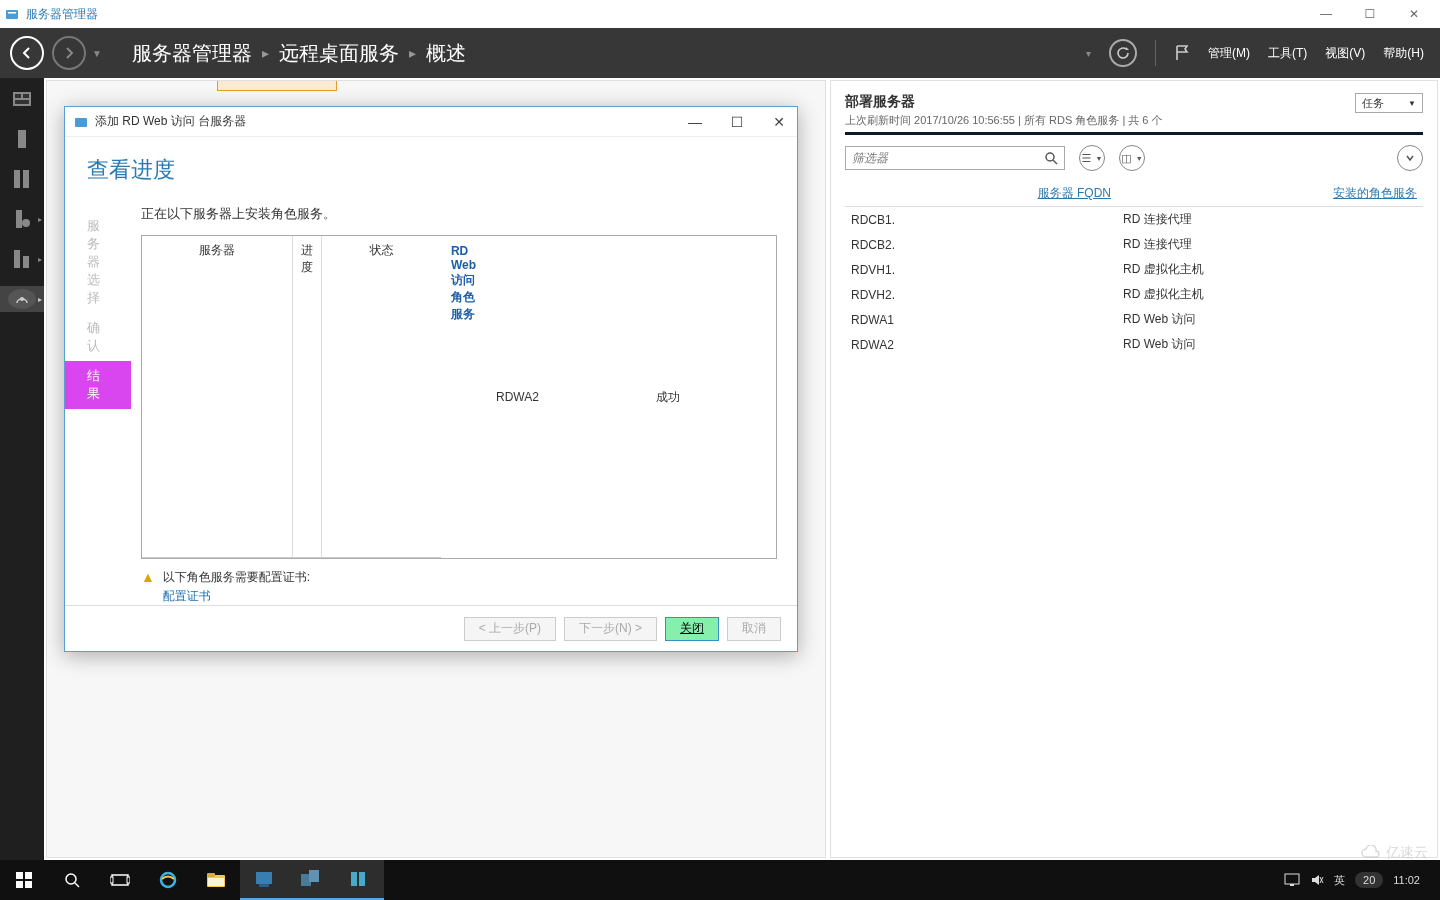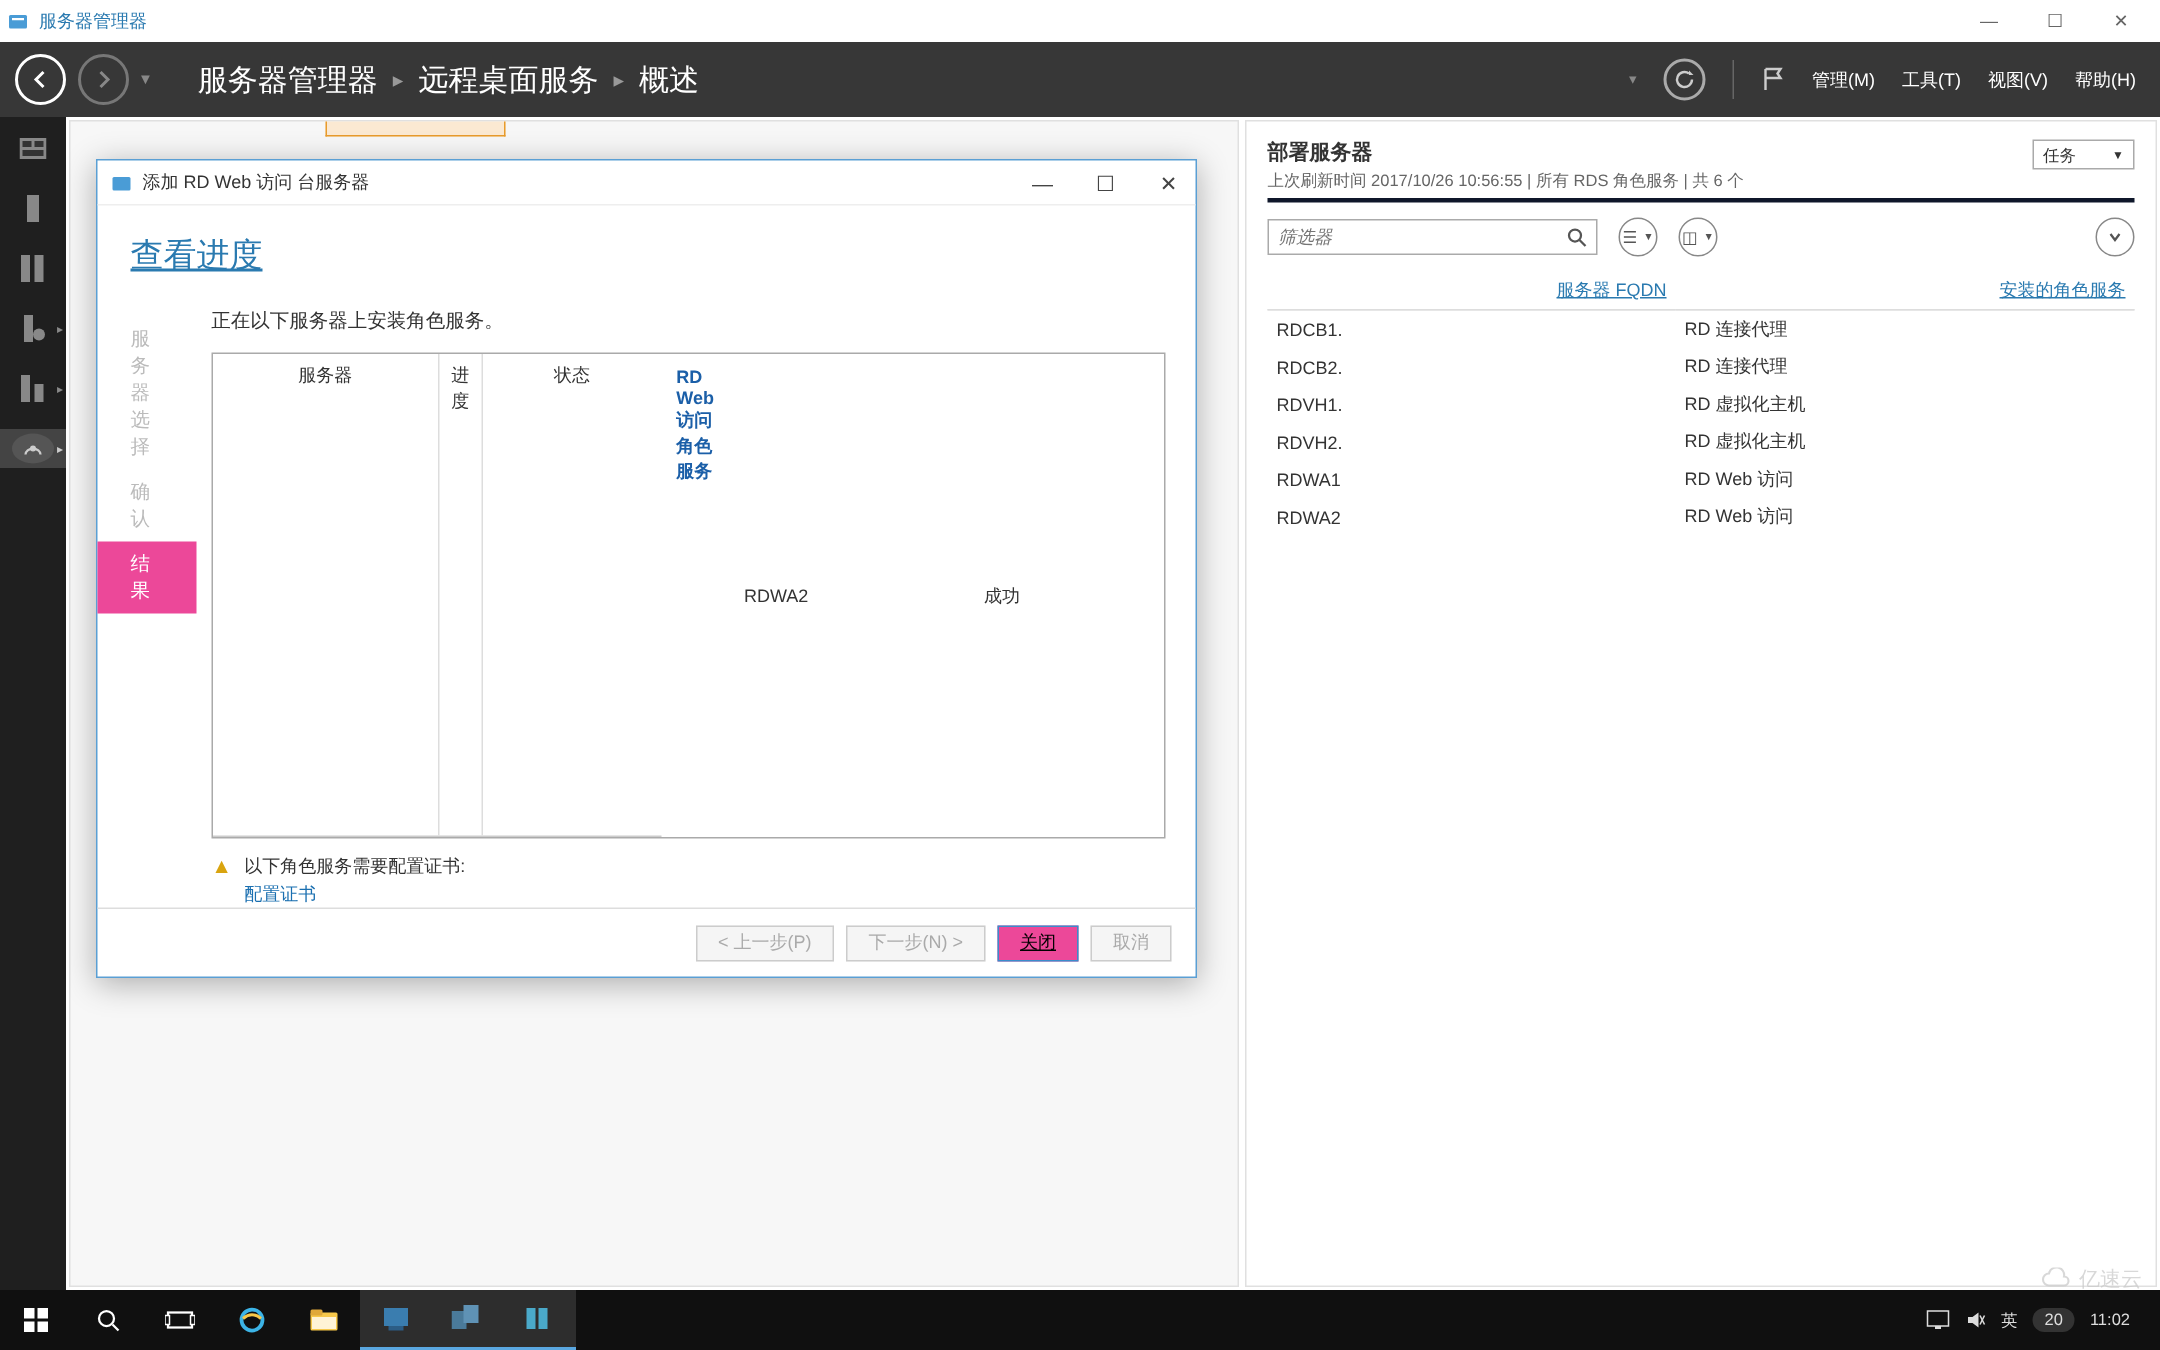--- a/index.html
+++ b/index.html
@@ -47,43 +47,43 @@
 .right-panel th{ text-align:right; color:#2a7ab0; font-weight:400; padding:4px 6px; border-bottom:1px solid #ddd;text-decoration:underline;}
 .right-panel td{ padding:4px 6px;}
 
 
 .dialog { position:absolute; left:64px; top:106px; width:734px; height:546px; background:#fff; border:1px solid #5a9fd4; box-shadow:0 4px 20px rgba(0,0,0,0.3);}
 .dialog .dlg-title{ height:30px; display:flex; align-items:center; padding:4px 8px; border-bottom:1px solid #eee; font-size:12px;}
 .dialog .dlg-title .icon{width:16px;height:16px;margin-right:6px; display:flex;align-items:center;justify-content:center;}
 .dialog .dlg-title .ctrls{ margin-left:auto; display:flex; gap:22px; color:#444; font-size:14px;}
 .dialog .dlg-title .ctrls div{ width:20px; text-align:center;}
 .dialog .dlg-body{ position:absolute; top:30px; bottom:46px; left:0; right:0; display:flex; flex-direction:column;}
-.dialog .dlg-heading{ font-size:22px; color:#2a7ab0; padding:18px 16px 18px 22px;text-decoration:underline;}
+.dialog .dlg-heading{ font-size:22px; color:#2a7ab0; padding:18px 16px 18px 22px;}
 .dialog .dlg-split{ flex:1; display:flex;}
 .dialog .steps{ width:170px; padding:8px 0;}
 .dialog .steps .step{ padding:6px 22px; font-size:13px; color:#bbb;}
-.dialog .steps .step.active{ background:#ec4899; color:#fff;}
+.dialog .steps .step.active{ background:#d946ef; color:#fff;}
 .dialog .content{ flex:1; padding:0 20px 0 10px; display:flex; flex-direction:column;}
 .dialog .content .desc{ font-size:13px; margin:2px 0 12px 0;}
 .dialog .grid{ border:1px solid #aaa; flex:1; display:flex; overflow:hidden;}
 .dialog .grid .ghead{ display:flex; background:#fff; border-bottom:1px solid #ccc; font-size:12px;}
 .dialog .grid .ghead div{ padding:6px 8px; text-align:center;}
 .dialog .grid .ghead div+div{ border-left:1px solid #ddd;}
 .dialog .grid .c1{width:150px;} .dialog .grid .c2{flex:1;} .dialog .grid .c3{width:120px;}
 .dialog .grid .group{ color:#1b5fa8; font-weight:600; font-size:12px; padding:8px 10px;}
 .dialog .grid .row{ display:flex; align-items:center; padding:4px 10px; font-size:12px;}
 .dialog .grid .row .c1{text-align:left;}
 .dialog .grid .progress{ height:10px; background:#1b7a8f; width:100%;}
 .dialog .notes{ margin-top:10px; display:flex; gap:8px; align-items:flex-start; font-size:12px;}
 .dialog .notes .warn{ color:#d9a40f; font-size:14px;}
 .dialog .notes .link{ color:#1a6fb0; display:block; margin-top:2px;}
 .dialog .dlg-footer{ position:absolute; bottom:0; left:0; right:0; height:46px; border-top:1px solid #ddd; display:flex; align-items:center; justify-content:flex-end; gap:8px; padding:0 16px;}
 .dialog .dlg-footer button{ height:24px; padding:0 14px; font-size:12px; background:#f5f5f5; border:1px solid #aaa;}
 .dialog .dlg-footer button[disabled]{ color:#aaa; border-color:#ccc;}
-.dialog .dlg-footer button.default{ border:1.5px solid #3a8dcb; background:#ec4899;text-decoration:underline;}
+.dialog .dlg-footer button.default{ border:1.5px solid #3a8dcb; background:#86efac;text-decoration:underline;}
 
 
 .taskbar { position:absolute; left:0; right:0; bottom:0; height:40px; background:#101010; display:flex; align-items:center; color:#fff;}
 .taskbar .tbicon{ width:48px; height:40px; display:flex; align-items:center; justify-content:center; font-size:16px; color:#ddd;}
 .taskbar .tbicon.active{ background:#2d2d2d; border-bottom:2px solid #5aa7e0;}
 .taskbar .tray{ margin-left:auto; display:flex; align-items:center; gap:10px; padding-right:4px; font-size:11px; color:#ddd;}
 .taskbar .pill{background:#333;border-radius:10px;padding:2px 8px;font-size:11px;}
 
 .watermark{ position:absolute; right:12px; bottom:38px; font-size:14px; color:#c8c8c8; opacity:0.7; display:flex; align-items:center; gap:4px;}
 

